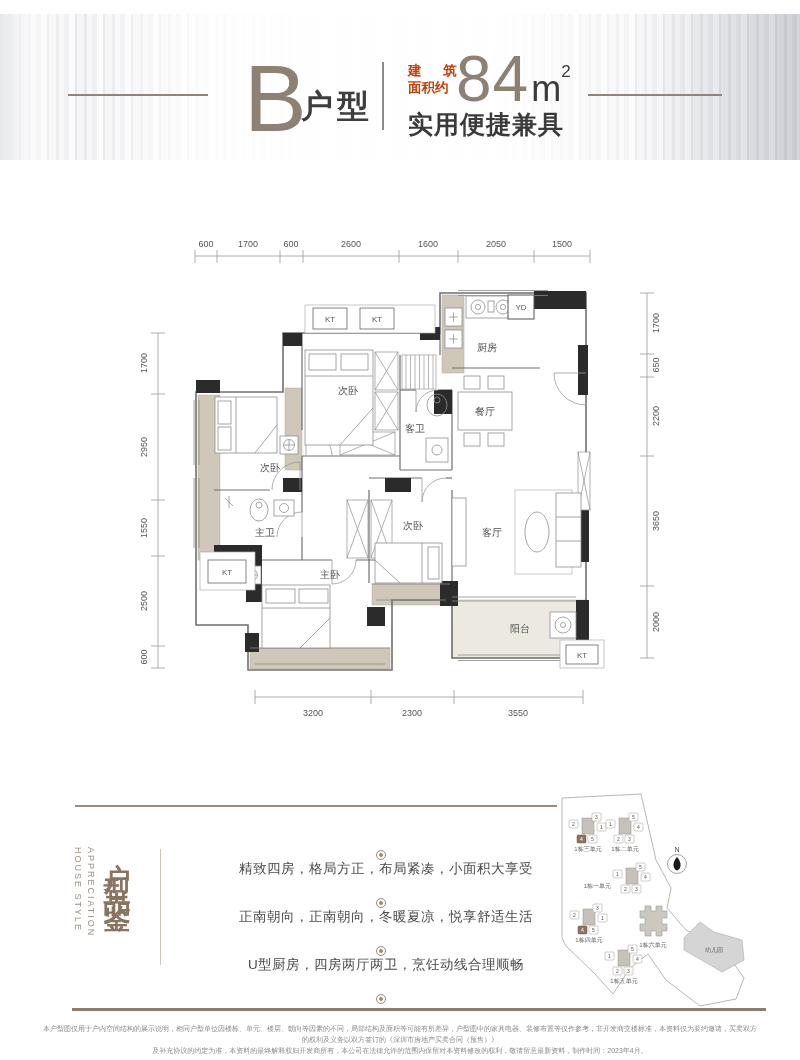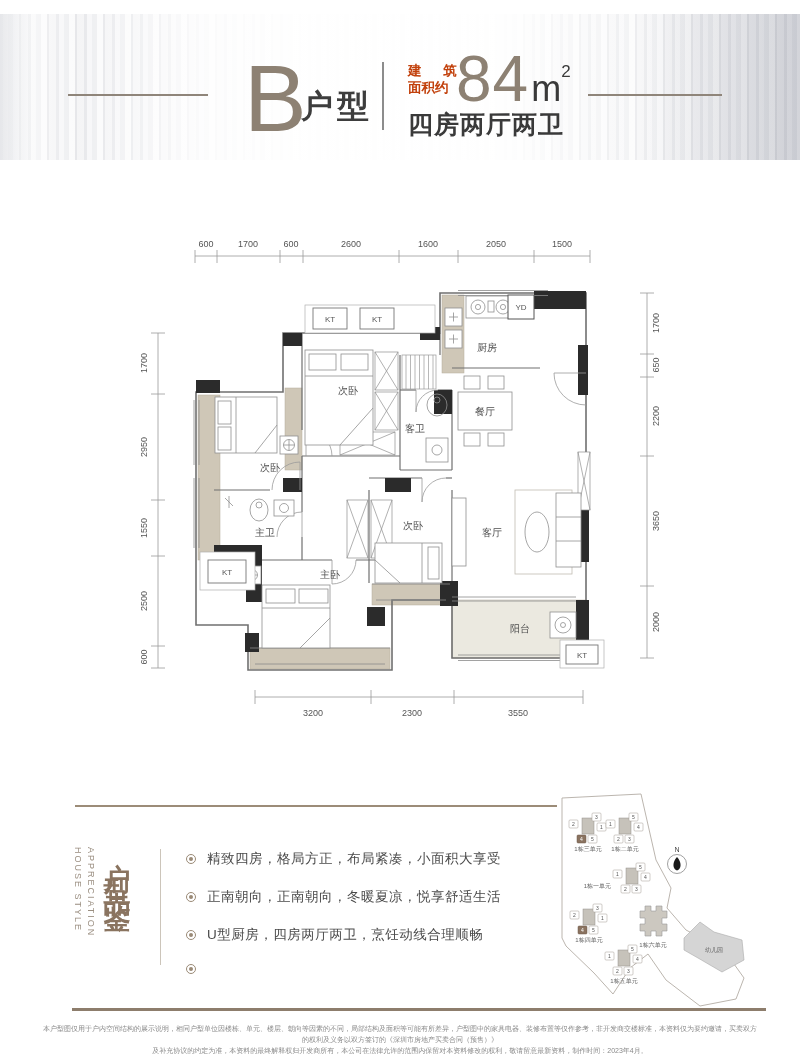--- a/index.html
+++ b/index.html
@@ -32,21 +32,21 @@
   .layout-summary{left:408px;top:108px;font-size:25px;color:#3a3a3a;letter-spacing:1px;font-weight:bold;}
   
   .rule-top{left:75px;top:805px;width:482px;height:2px;background:#9c8c78;}
   .rule-bottom{left:72px;top:1008px;width:694px;height:3px;background:#8d7d6c;}
   .title-en{left:70px;top:847px;writing-mode:vertical-lr;font-size:9px;letter-spacing:2px;
     color:#9a8e80;height:130px;line-height:1.5;}
   .title-cn{left:99px;top:841px;writing-mode:vertical-lr;font-size:27px;letter-spacing:14px;
     color:#8a7460;height:165px;font-weight:bold;}
   .app-divider{left:160px;top:849px;width:1px;height:116px;background:#ccc5ba;}
   .bullets{left:186px;top:850px;width:400px;}
-  .bullet-row{display:flex;align-items:center;margin-bottom:20px;}
+  .bullet-row{display:flex;align-items:center;margin-bottom:20px;flex-direction:column;}
   .bullet-icon{width:8px;height:8px;border:1px solid #9a8a76;border-radius:50%;
     position:relative;flex:0 0 auto;margin-right:11px;}
   .bullet-icon::after{content:'';position:absolute;left:2px;top:2px;right:2px;bottom:2px;
     background:#9a8a76;border-radius:50%;}
   .bullet-text{font-size:13.5px;color:#4a4a4a;letter-spacing:0.5px;}
   
   .disclaimer{left:40px;top:1023px;width:720px;text-align:center;font-size:7px;
     color:#8a8a8a;line-height:1.6;}
   
   svg text{font-family:"Liberation Sans","DejaVu Sans",sans-serif;}
@@ -68,21 +68,21 @@
 <div class="abs hdr-divider"></div>
 <div class="abs area-label">
   <div class="l1">建 筑</div>
   <div>面积约</div>
 </div>
 <div class="abs area-row">
   <span class="area-value">84</span>
   <span class="area-unit">m</span>
   <span class="area-sup">2</span>
 </div>
-<div class="abs layout-summary">四房两厅两卫</div>
+<div class="abs layout-summary">实用便捷兼具</div>
 
 <svg class="abs" style="left:140px;top:228px;" width="525" height="505" viewBox="140 228 525 505">
 
   <g stroke="#9a9a9a" stroke-width="0.8">
     <line x1="195" y1="256" x2="590" y2="256"></line>
     <line x1="195" y1="250" x2="195" y2="263"></line>
       <line x1="217" y1="250" x2="217" y2="263"></line>
     <line x1="280" y1="250" x2="280" y2="263"></line>
       <line x1="303" y1="250" x2="303" y2="263"></line>
     <line x1="399" y1="250" x2="399" y2="263"></line>

